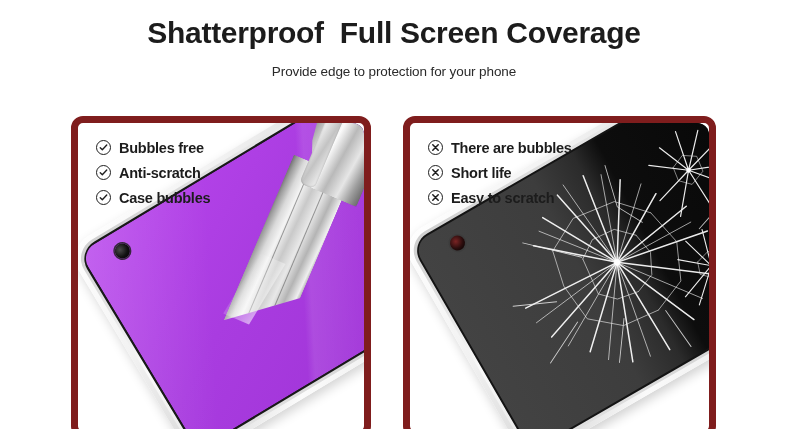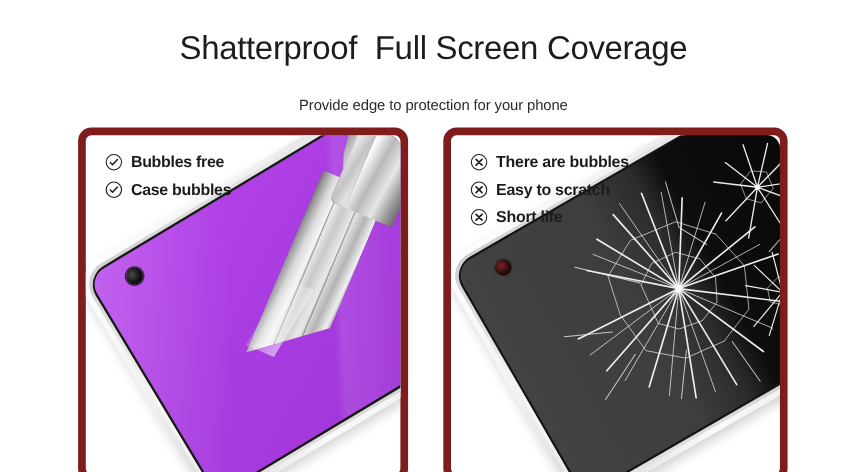--- a/index.html
+++ b/index.html
@@ -16,24 +16,24 @@
   }
 
   
   .header {
     position: absolute;
     left: 0; top: 0;
     width: 788px;
     text-align: center;
   }
   .page-title {
-    margin: 16px;
+    margin: 4px;
     padding-top: 12px;
     font-size: 30px;
-    font-weight: 400;
+    font-weight: 700;
     letter-spacing: -0.3px;
     color: #1c1c1c;
     line-height: 1.15;
     white-space: pre;
   }
   .page-subtitle {
     margin: 4px;
     padding-top: 9px;
     font-size: 13.5px;
     font-weight: 400;
@@ -304,20 +304,28 @@
     </div>
 
     <ul class="feature-list">
       <li class="feature-item">
         <span class="feature-icon">
           <svg width="9" height="9" viewBox="0 0 10 10">
             <path d="M1.4 5.2 L3.7 7.5 L8.6 2.2" fill="none" stroke="#1e1e1e" stroke-width="1.5" stroke-linecap="round" stroke-linejoin="round"></path>
           </svg>
         </span>
         <span class="feature-label">Bubbles free</span>
+      </li>
+      <li class="feature-item">
+        <span class="feature-icon">
+          <svg width="9" height="9" viewBox="0 0 10 10">
+            <path d="M1.4 5.2 L3.7 7.5 L8.6 2.2" fill="none" stroke="#1e1e1e" stroke-width="1.5" stroke-linecap="round" stroke-linejoin="round"></path>
+          </svg>
+        </span>
+        <span class="feature-label">Anti-scratch</span>
       </li>
       <li class="feature-item">
         <span class="feature-icon">
           <svg width="9" height="9" viewBox="0 0 10 10">
             <path d="M1.4 5.2 L3.7 7.5 L8.6 2.2" fill="none" stroke="#1e1e1e" stroke-width="1.5" stroke-linecap="round" stroke-linejoin="round"></path>
           </svg>
         </span>
         <span class="feature-label">Case bubbles</span>
       </li>
     </ul>
@@ -452,27 +460,27 @@
           </svg>
         </span>
         <span class="feature-label">There are bubbles</span>
       </li>
       <li class="feature-item">
         <span class="feature-icon">
           <svg width="9" height="9" viewBox="0 0 10 10">
             <path d="M2 2 L8 8 M8 2 L2 8" fill="none" stroke="#1e1e1e" stroke-width="1.7" stroke-linecap="round"></path>
           </svg>
         </span>
+        <span class="feature-label">Short life</span>
+      </li>
+      <li class="feature-item">
+        <span class="feature-icon">
+          <svg width="9" height="9" viewBox="0 0 10 10">
+            <path d="M2 2 L8 8 M8 2 L2 8" fill="none" stroke="#1e1e1e" stroke-width="1.7" stroke-linecap="round"></path>
+          </svg>
+        </span>
         <span class="feature-label">Easy to scratch</span>
       </li>
-      <li class="feature-item">
-        <span class="feature-icon">
-          <svg width="9" height="9" viewBox="0 0 10 10">
-            <path d="M2 2 L8 8 M8 2 L2 8" fill="none" stroke="#1e1e1e" stroke-width="1.7" stroke-linecap="round"></path>
-          </svg>
-        </span>
-        <span class="feature-label">Short life</span>
-      </li>
     </ul>
 
   </div>
 
 </div>
 
 </body></html>

